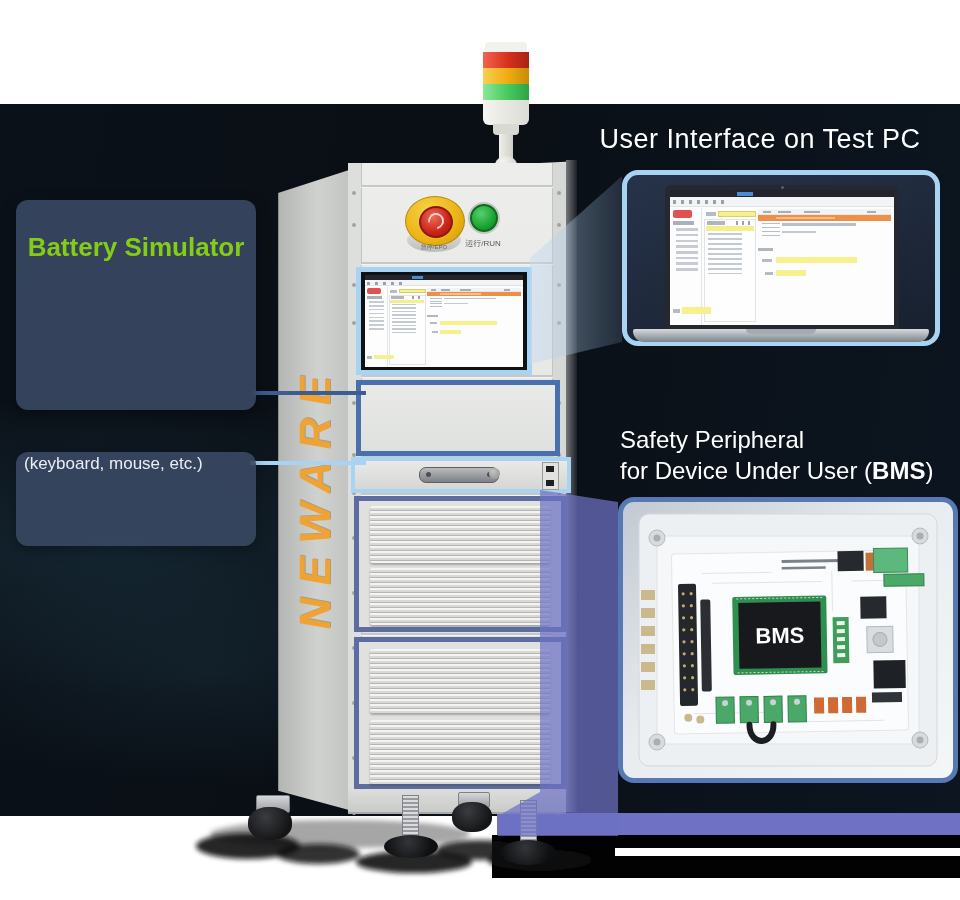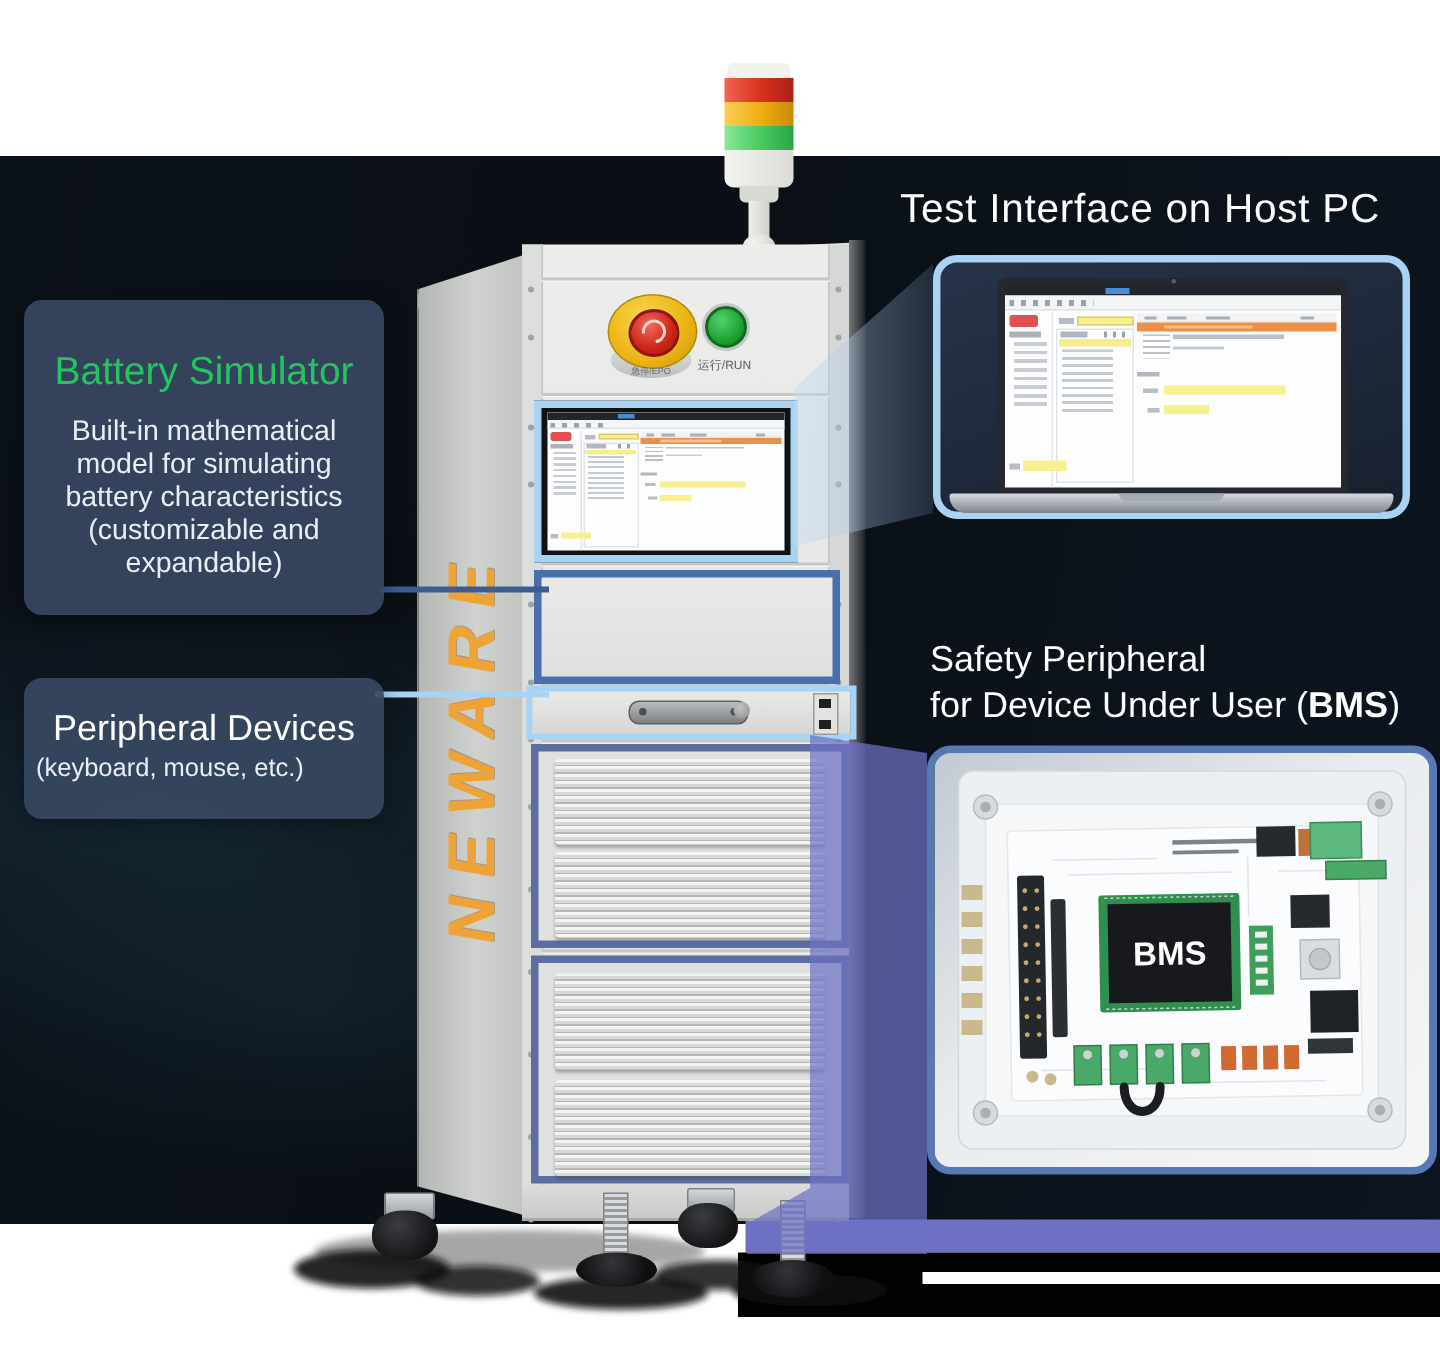--- a/index.html
+++ b/index.html
@@ -109,21 +109,21 @@
   .svg-shadows{position:absolute;left:0;top:0;z-index:2;pointer-events:none;}
 
   
   .line-dark{position:absolute;left:253px;top:391px;width:113px;height:4px;background:#3d5c94;z-index:6;}
   .line-light{position:absolute;left:250px;top:461px;width:116px;height:4px;background:#a9d3f2;z-index:6;}
 
   
   .callout{position:absolute;background:rgba(56,72,98,0.92);border-radius:12px;color:#f2f6fa;z-index:6;
     box-shadow:0 4px 14px rgba(0,0,0,0.35);}
   .box-battery{left:16px;top:200px;width:240px;height:210px;}
-  .box-battery h2{margin:32px 10px 0;text-align:center;font-size:26px;font-weight:400;color:#22c55e;}
+  .box-battery h2{margin:32px 10px 0;text-align:center;font-size:26px;font-weight:700;color:#84cc16;}
   .box-battery p{margin:14px 16px 0;text-align:center;font-size:19px;line-height:1.16;color:#e9eef5;}
   .box-periph{left:16px;top:452px;width:240px;height:94px;}
   .box-periph h2{margin:20px 8px 0;text-align:center;font-size:24px;font-weight:400;color:#ffffff;}
   .box-periph p{margin:2px 8px 0;text-align:left;font-size:17px;color:#e9eef5;}
 
   
   .hostpc-title{position:absolute;left:580px;top:124px;width:360px;text-align:center;z-index:5;
     color:#ffffff;font-size:27px;font-weight:500;letter-spacing:0.5px;}
   .laptop-panel{position:absolute;left:622px;top:170px;width:318px;height:176px;z-index:5;
     border:5px solid #a9d3f2;border-radius:16px;background:linear-gradient(160deg,#26334a,#18202e);box-sizing:border-box;}
@@ -331,28 +331,26 @@
     </defs>
     <polygon points="530,258 622,176 622,342 530,364" fill="url(#beam1g)"></polygon>
     <polygon points="540,490 618,502 618,836 498,836 498,816 540,792" fill="#6e71c4" opacity="0.72"></polygon>
   </svg>
 
   <div class="line-dark"></div>
   <div class="line-light"></div>
 
   <div class="callout box-battery">
     <h2>Battery Simulator</h2>
-    <p>Built-in mathematical model for simulating battery characteristics (customizable and expandable)</p>
   </div>
   <div class="callout box-periph">
-    <h2>Peripheral Devices</h2>
     <p>(keyboard, mouse, etc.)</p>
   </div>
 
-  <div class="hostpc-title">Test Interface on Host PC</div>
+  <div class="hostpc-title">User Interface on Test PC</div>
   <div class="laptop-panel">
     <div class="lt-screen">
       <div class="lt-cam"></div>
       <div class="mini-ui">
         <div class="mu-titlebar"></div>
         <div class="mu-tab"></div>
         <div class="mu-menubar"></div>
         <div class="mu-menuicons"></div>
         <div class="mu-red"></div>
         <div class="mu-lefthead"></div>

